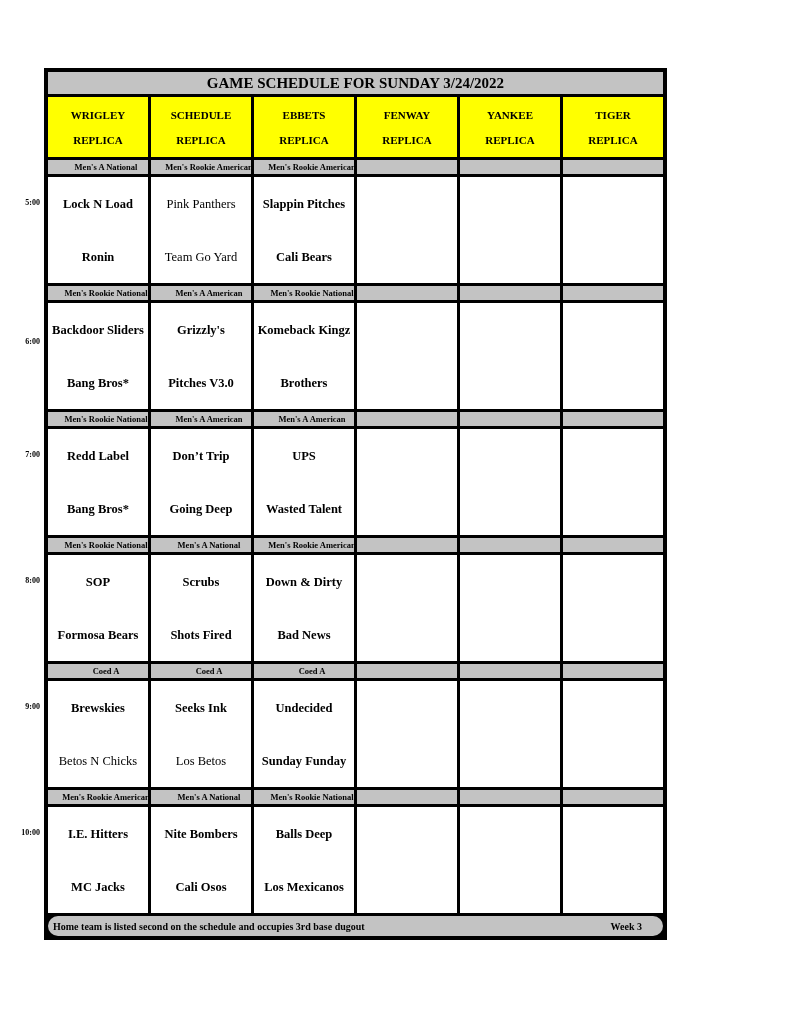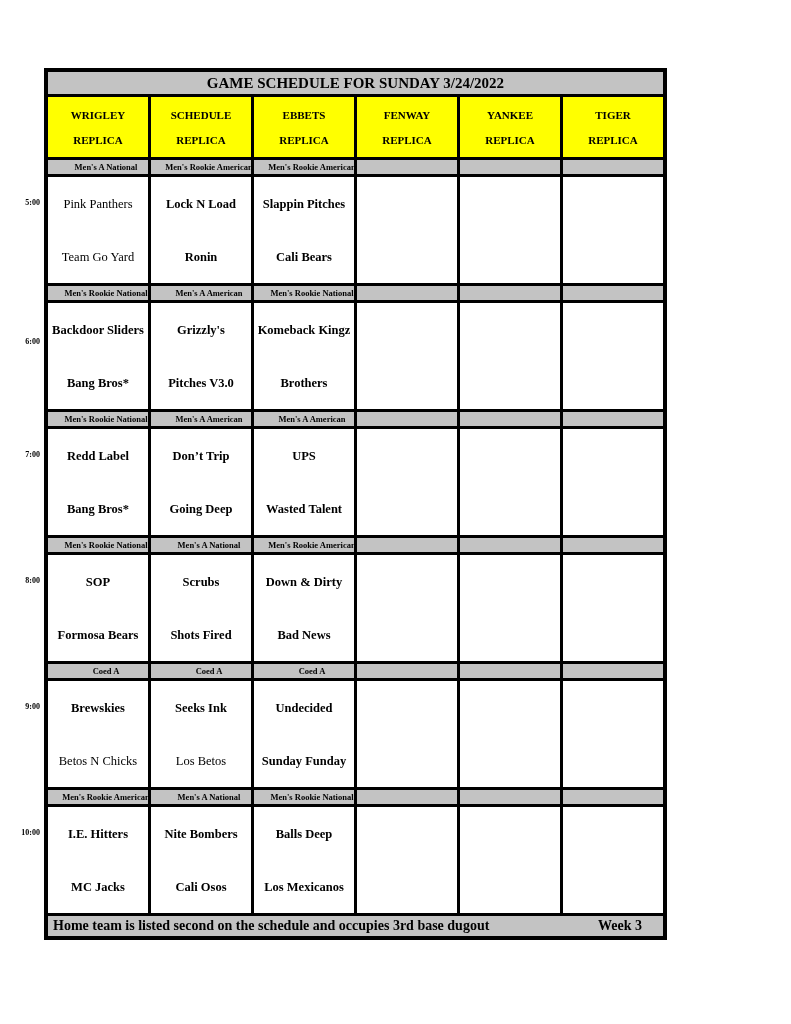--- a/index.html
+++ b/index.html
@@ -40,21 +40,21 @@
   .team {
     position:absolute; left:0; width:100%; text-align:center;
     font-weight:bold; font-size:12.5px; white-space:nowrap;
   }
   .team.visitor { top:25%; transform:translateY(-50%); }
   .team.home   { top:75%; transform:translateY(-50%); }
   .team.regular { font-weight:normal; }
   .footer-row {
     grid-column:1 / -1; background:#c3c3c3;
     display:flex; align-items:center; justify-content:space-between;
-    font-weight:bold; font-size:14px; padding:0 5px; box-sizing:border-box;
+    font-weight:bold; font-size:10px; padding:0 5px; box-sizing:border-box;border-radius:10px;
   }
   .footer-week { margin-right:16px; }
 
   .time-gutter { position:absolute; left:0; top:0; width:42px; height:1008px; }
   .time-label {
     position:absolute; left:2px; width:38px; height:12px; line-height:12px;
     text-align:right; font-weight:bold; font-size:8px;
   }
 </style>
 </head>
@@ -99,26 +99,26 @@
       <span>REPLICA</span>
     </div>
 
     <div class="division">Men's A National</div>
       <div class="division">Men's Rookie American</div>
       <div class="division">Men's Rookie American</div>
       <div class="division"></div>
       <div class="division"></div>
       <div class="division"></div>
       <div class="game">
+        <div class="team visitor">Lock N Load</div>
+        <div class="team home">Ronin</div>
+      </div>
+      <div class="game">
         <div class="team visitor regular">Pink Panthers</div>
         <div class="team home regular">Team Go Yard</div>
-      </div>
-      <div class="game">
-        <div class="team visitor">Lock N Load</div>
-        <div class="team home">Ronin</div>
       </div>
       <div class="game">
         <div class="team visitor">Slappin Pitches</div>
         <div class="team home">Cali Bears</div>
       </div>
       <div class="game"></div>
       <div class="game"></div>
       <div class="game"></div>
       <div class="division">Men's Rookie National</div>
       <div class="division">Men's A American</div>

